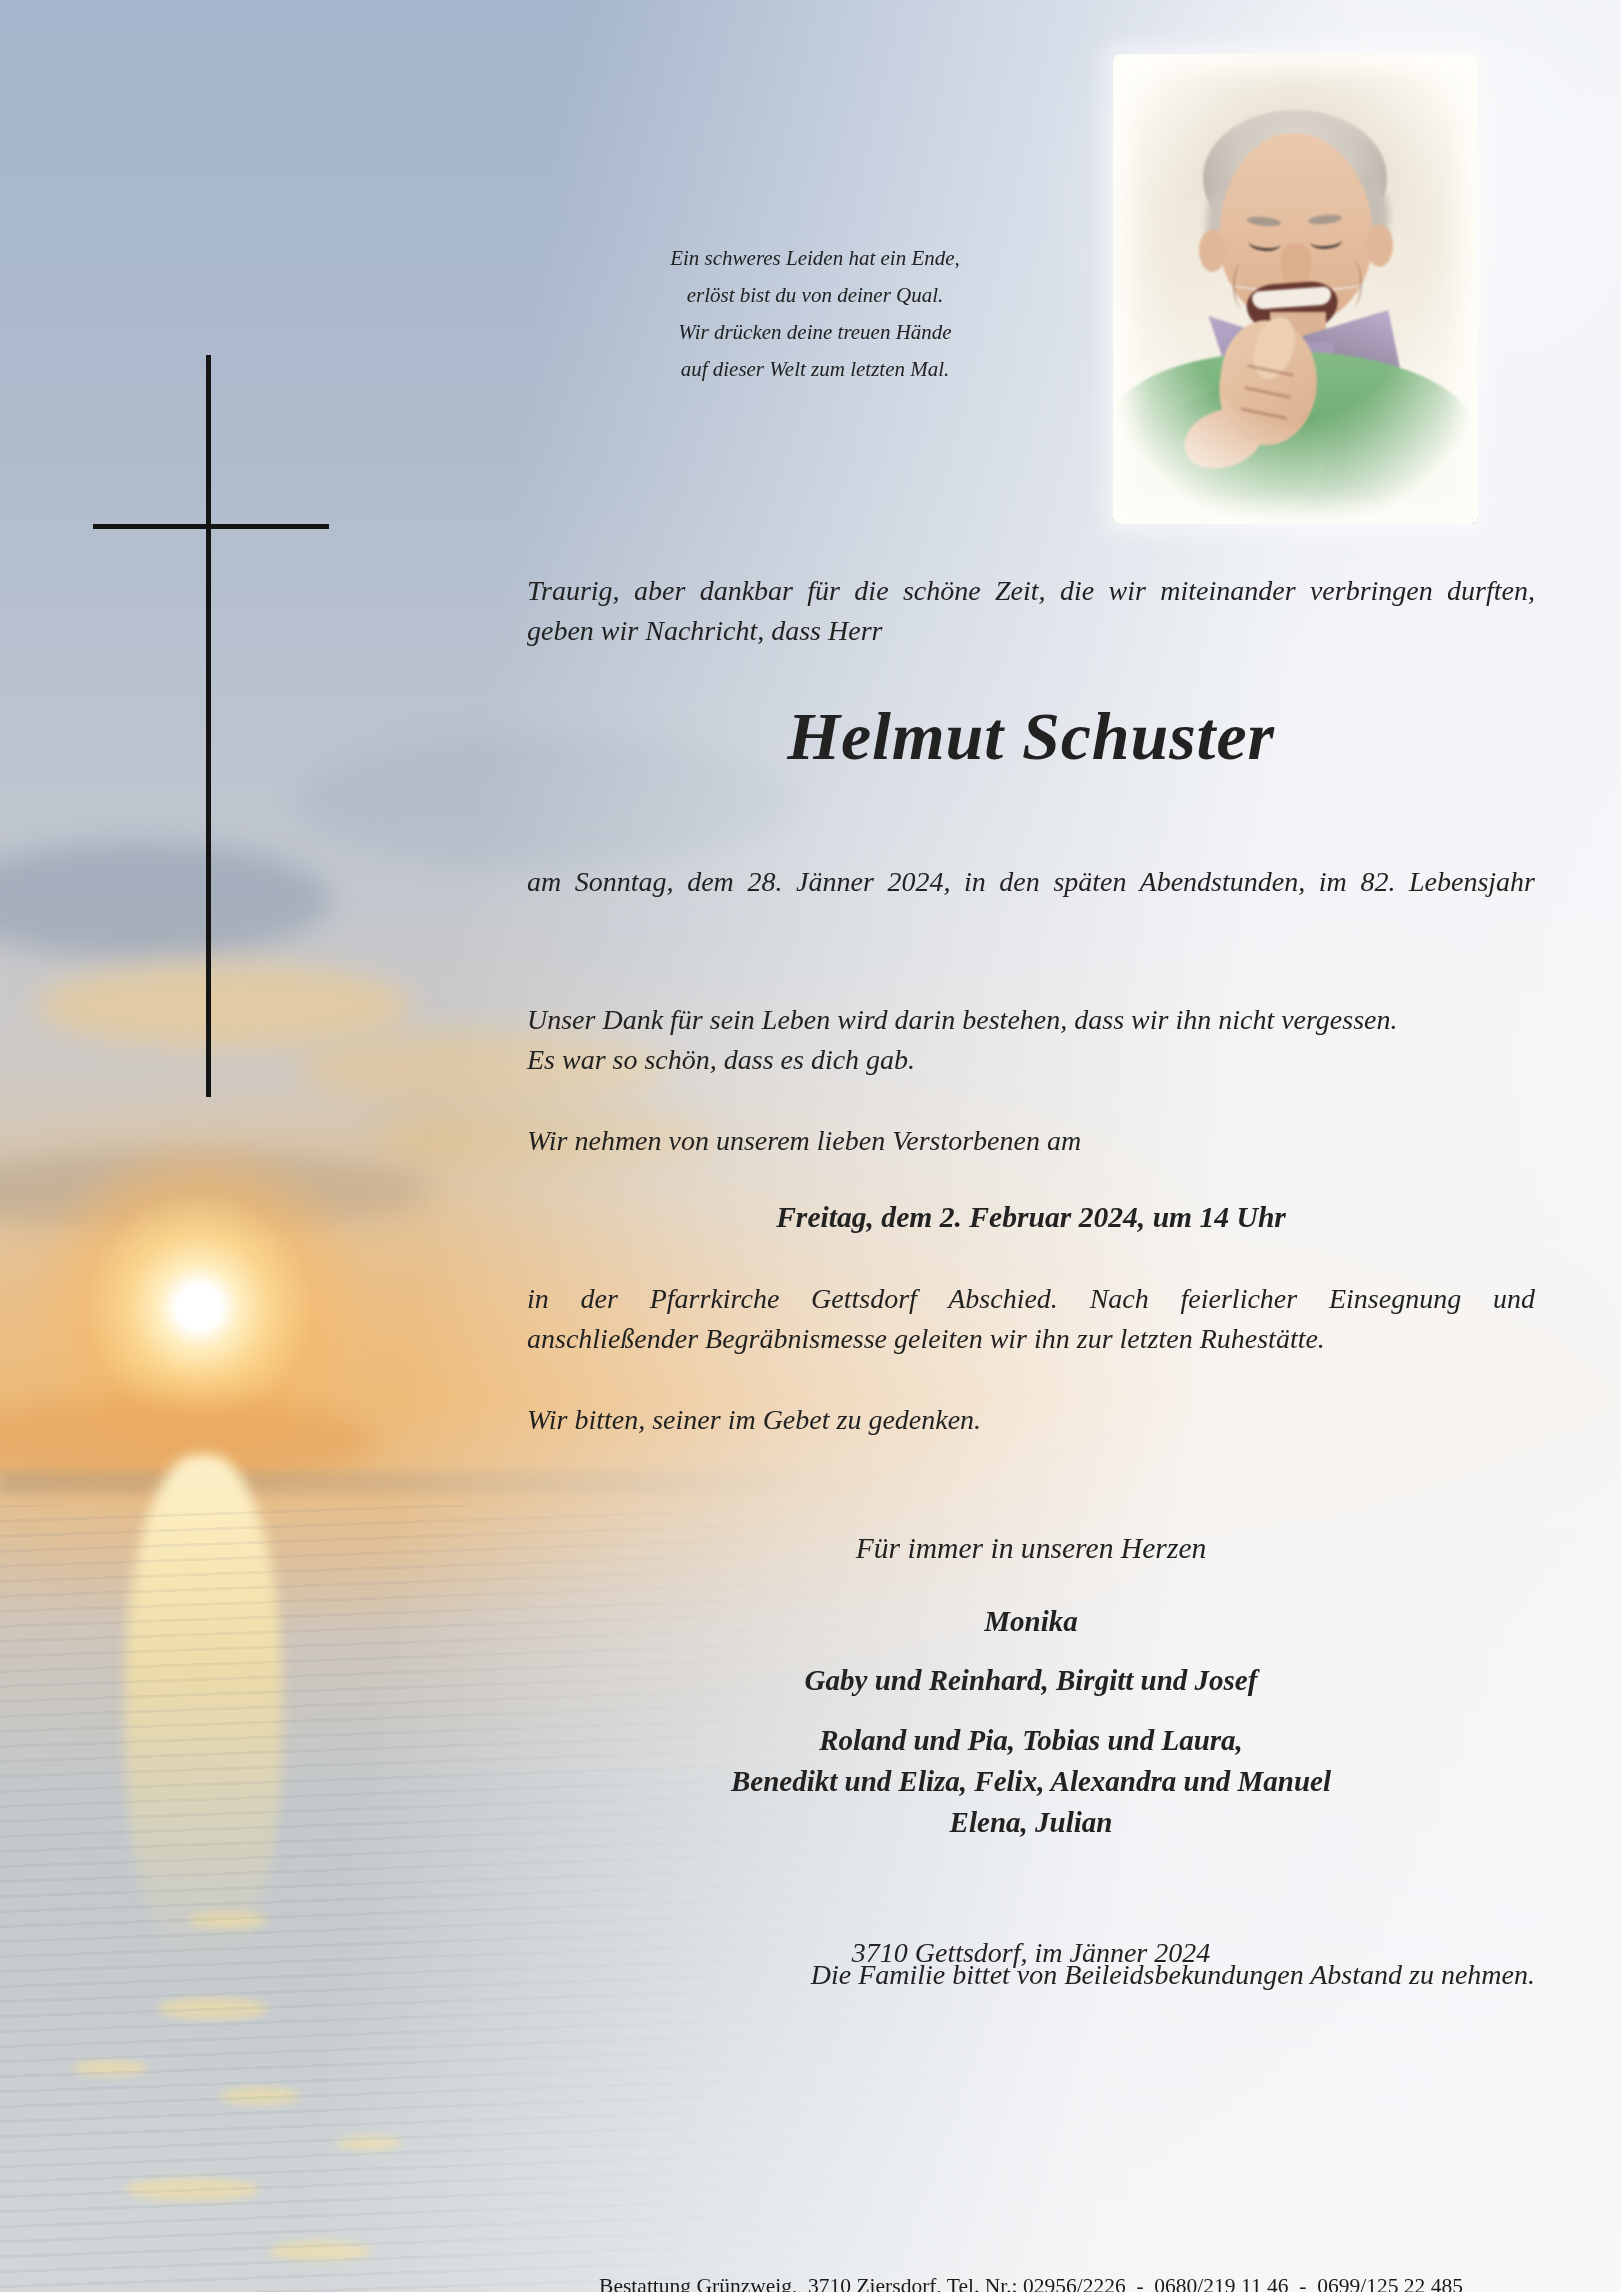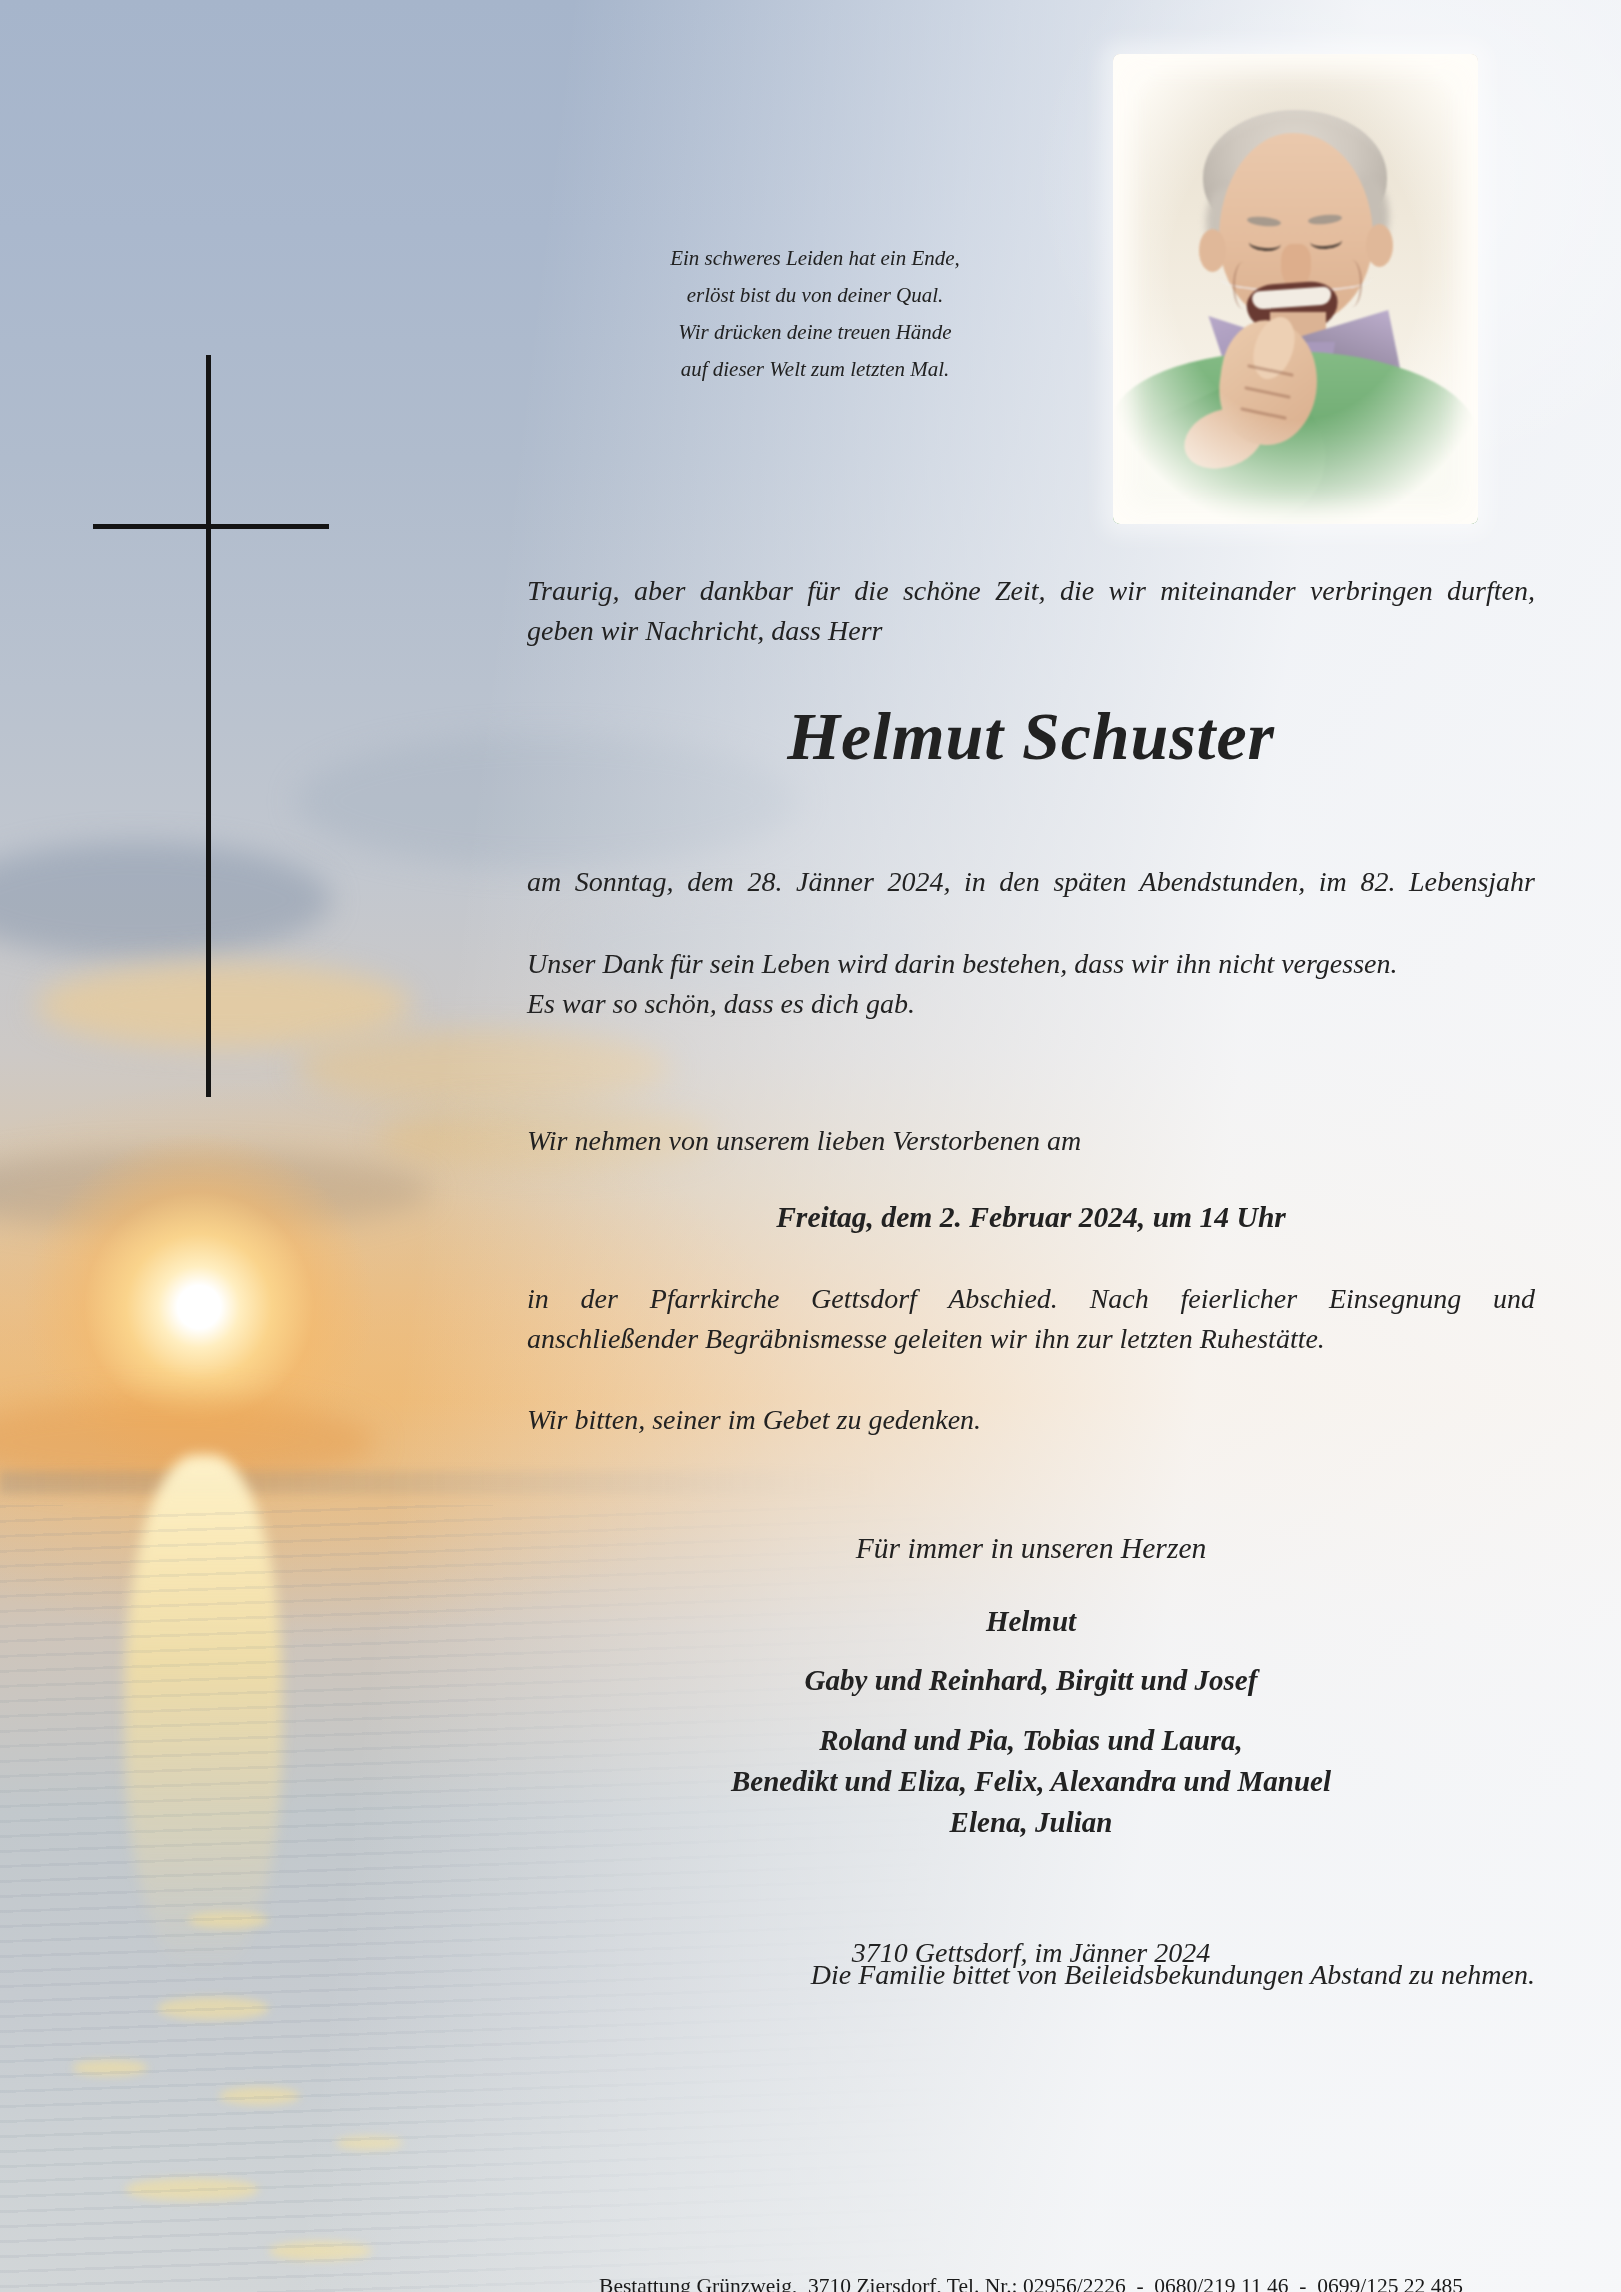--- a/index.html
+++ b/index.html
@@ -98,21 +98,21 @@
     background:radial-gradient(ellipse 62% 58% at 50% 46%,rgba(255,253,248,0) 55%,rgba(255,253,248,0.55) 78%,rgba(255,253,248,0.97) 97%);
     box-shadow:inset 0 0 25px 16px rgba(255,253,248,0.9);}
   
   .txt{position:absolute;font-style:italic;line-height:40px;font-size:28px;}
   .col{left:527px;width:1008px;}
   .just{text-align:justify;text-align-last:justify;}
   .quote{left:376px;width:878px;top:240px;text-align:center;font-size:21px;line-height:37px;}
   .intro{top:571px;}
   .name{top:699px;text-align:center;font-size:68px;font-weight:bold;margin:0;line-height:1.1;letter-spacing:0.9px;}
   .death{top:862px;}
-  .thanks{top:944px;}
+  .thanks{top:1000px;}
   .farewell{top:1121px;}
   .fdate{top:1197px;text-align:center;font-weight:bold;font-size:29.6px;}
   .fdetails{top:1279px;}
   .prayer{top:1400px;}
   .hearts{top:1528px;text-align:center;font-size:29.6px;}
   .fam{text-align:center;font-weight:bold;font-size:29px;line-height:41px;}
   .fam1{top:1601px;}
   .fam2{top:1660px;}
   .fam34{top:1720px;}
   .fam5{top:1802px;}
@@ -221,21 +221,21 @@
 
   <div class="txt col fdetails">
     <div class="just">in der Pfarrkirche Gettsdorf Abschied. Nach feierlicher Einsegnung und</div>
     <div>anschließender Begräbnismesse geleiten wir ihn zur letzten Ruhestätte.</div>
   </div>
 
   <div class="txt col prayer">Wir bitten, seiner im Gebet zu gedenken.</div>
 
   <div class="txt col hearts">Für immer in unseren Herzen</div>
 
-  <div class="txt col fam fam1">Helmut</div>
+  <div class="txt col fam fam1">Monika</div>
   <div class="txt col fam fam2">Gaby und Reinhard, Birgitt und Josef</div>
   <div class="txt col fam fam34">
     <div>Roland und Pia, Tobias und Laura,</div>
     <div>Benedikt und Eliza, Felix, Alexandra und Manuel</div>
   </div>
   <div class="txt col fam fam5">Elena, Julian</div>
 
   <div class="txt col place">3710 Gettsdorf, im Jänner 2024</div>
 
   <div class="txt col condolence">Die Familie bittet von Beileidsbekundungen Abstand zu nehmen.</div>

